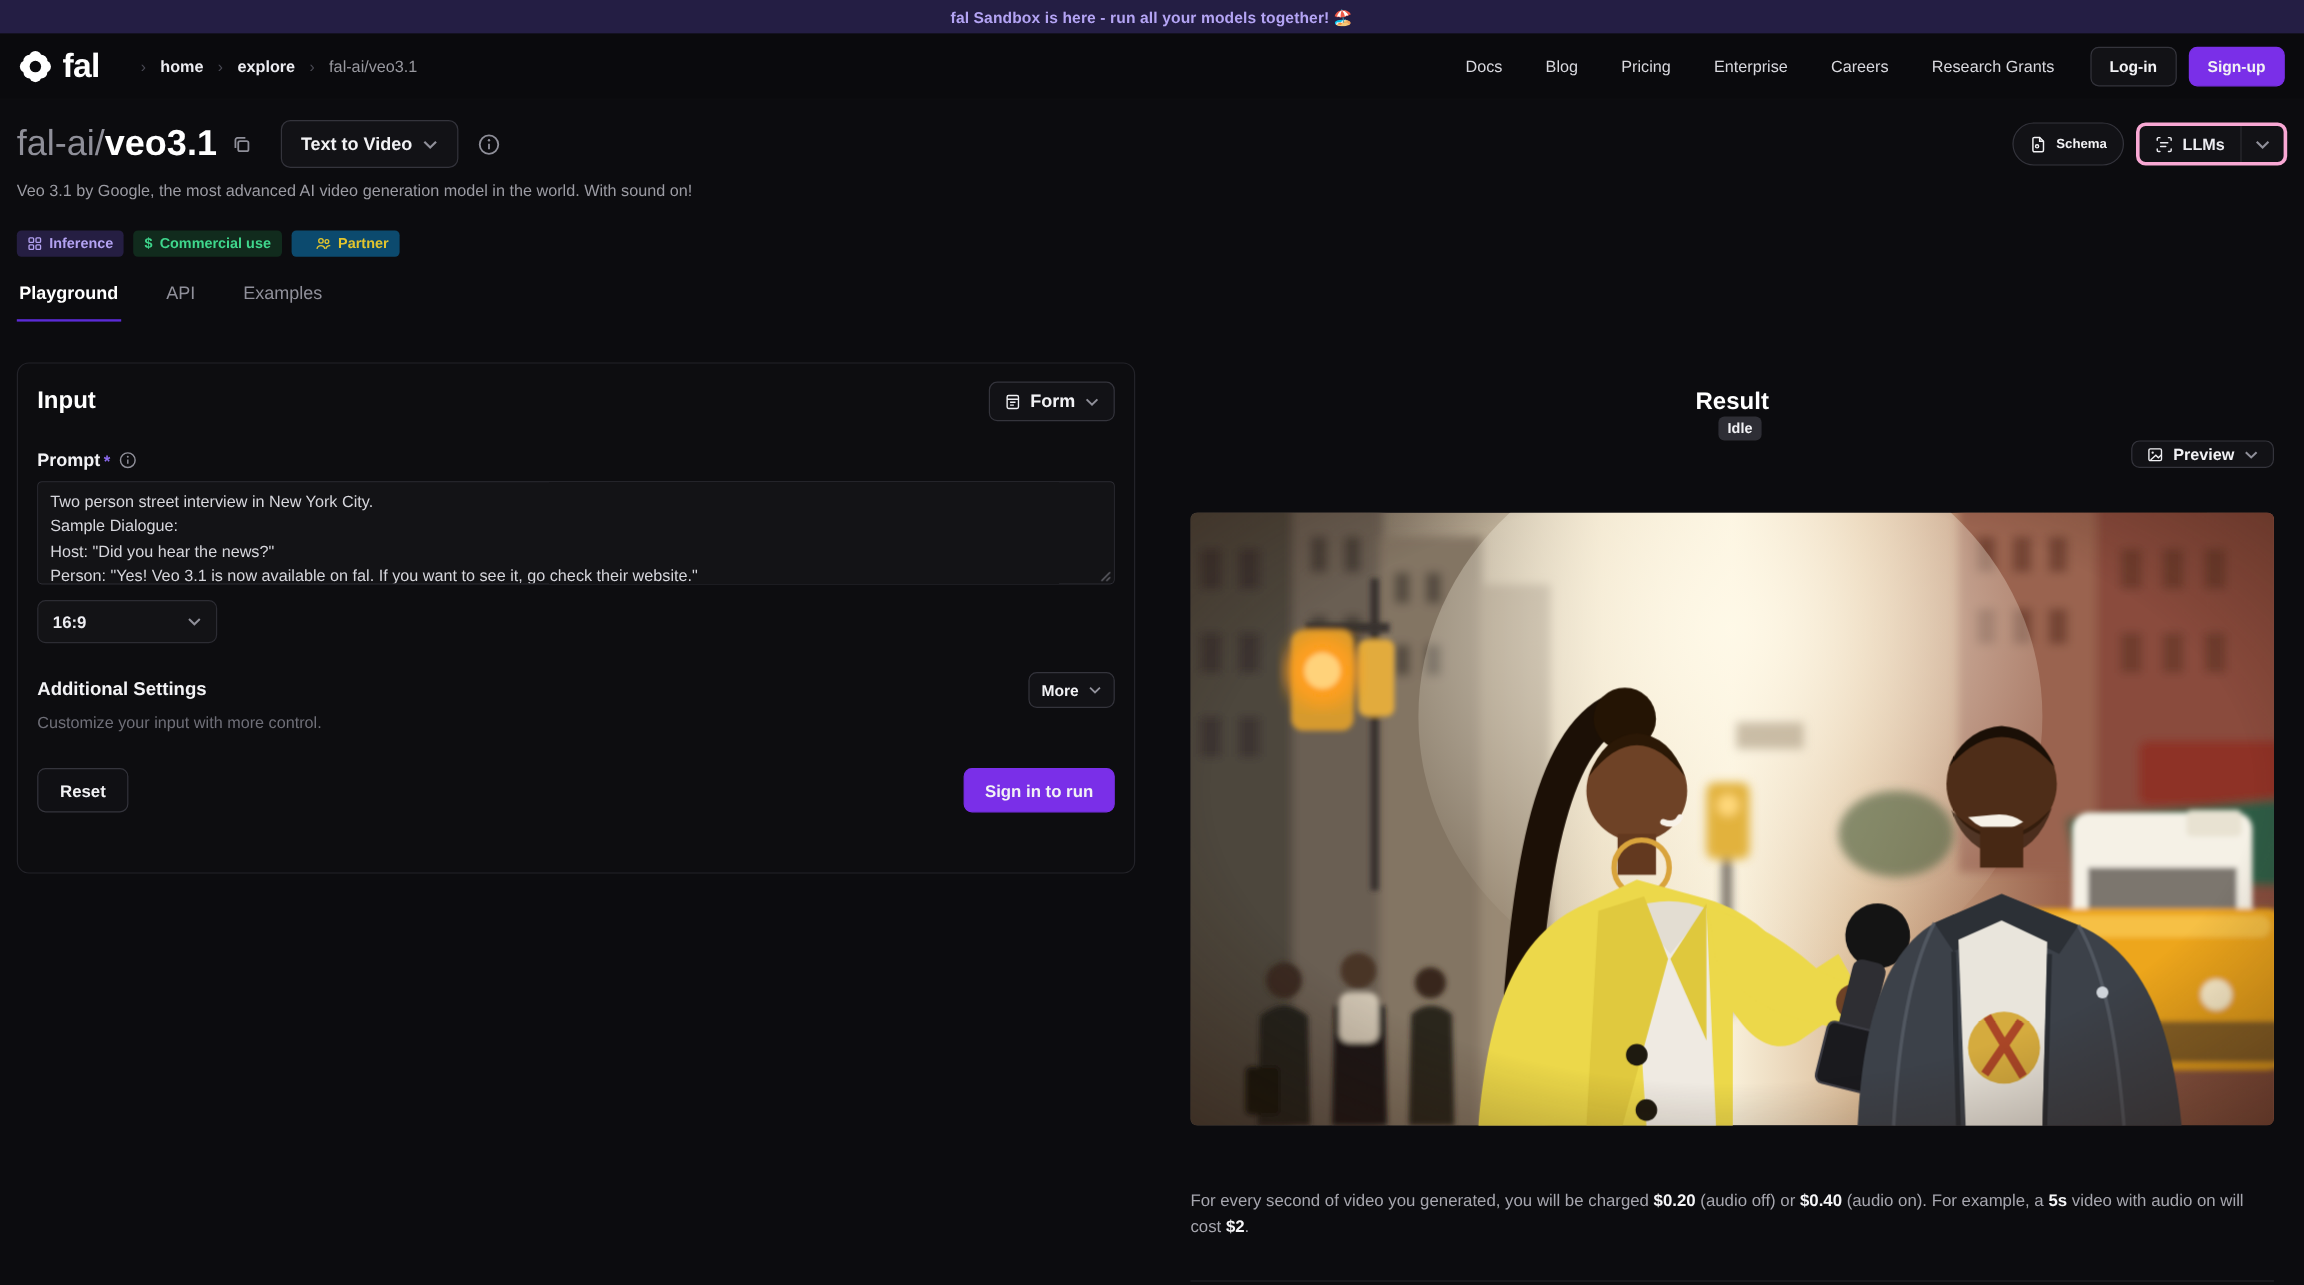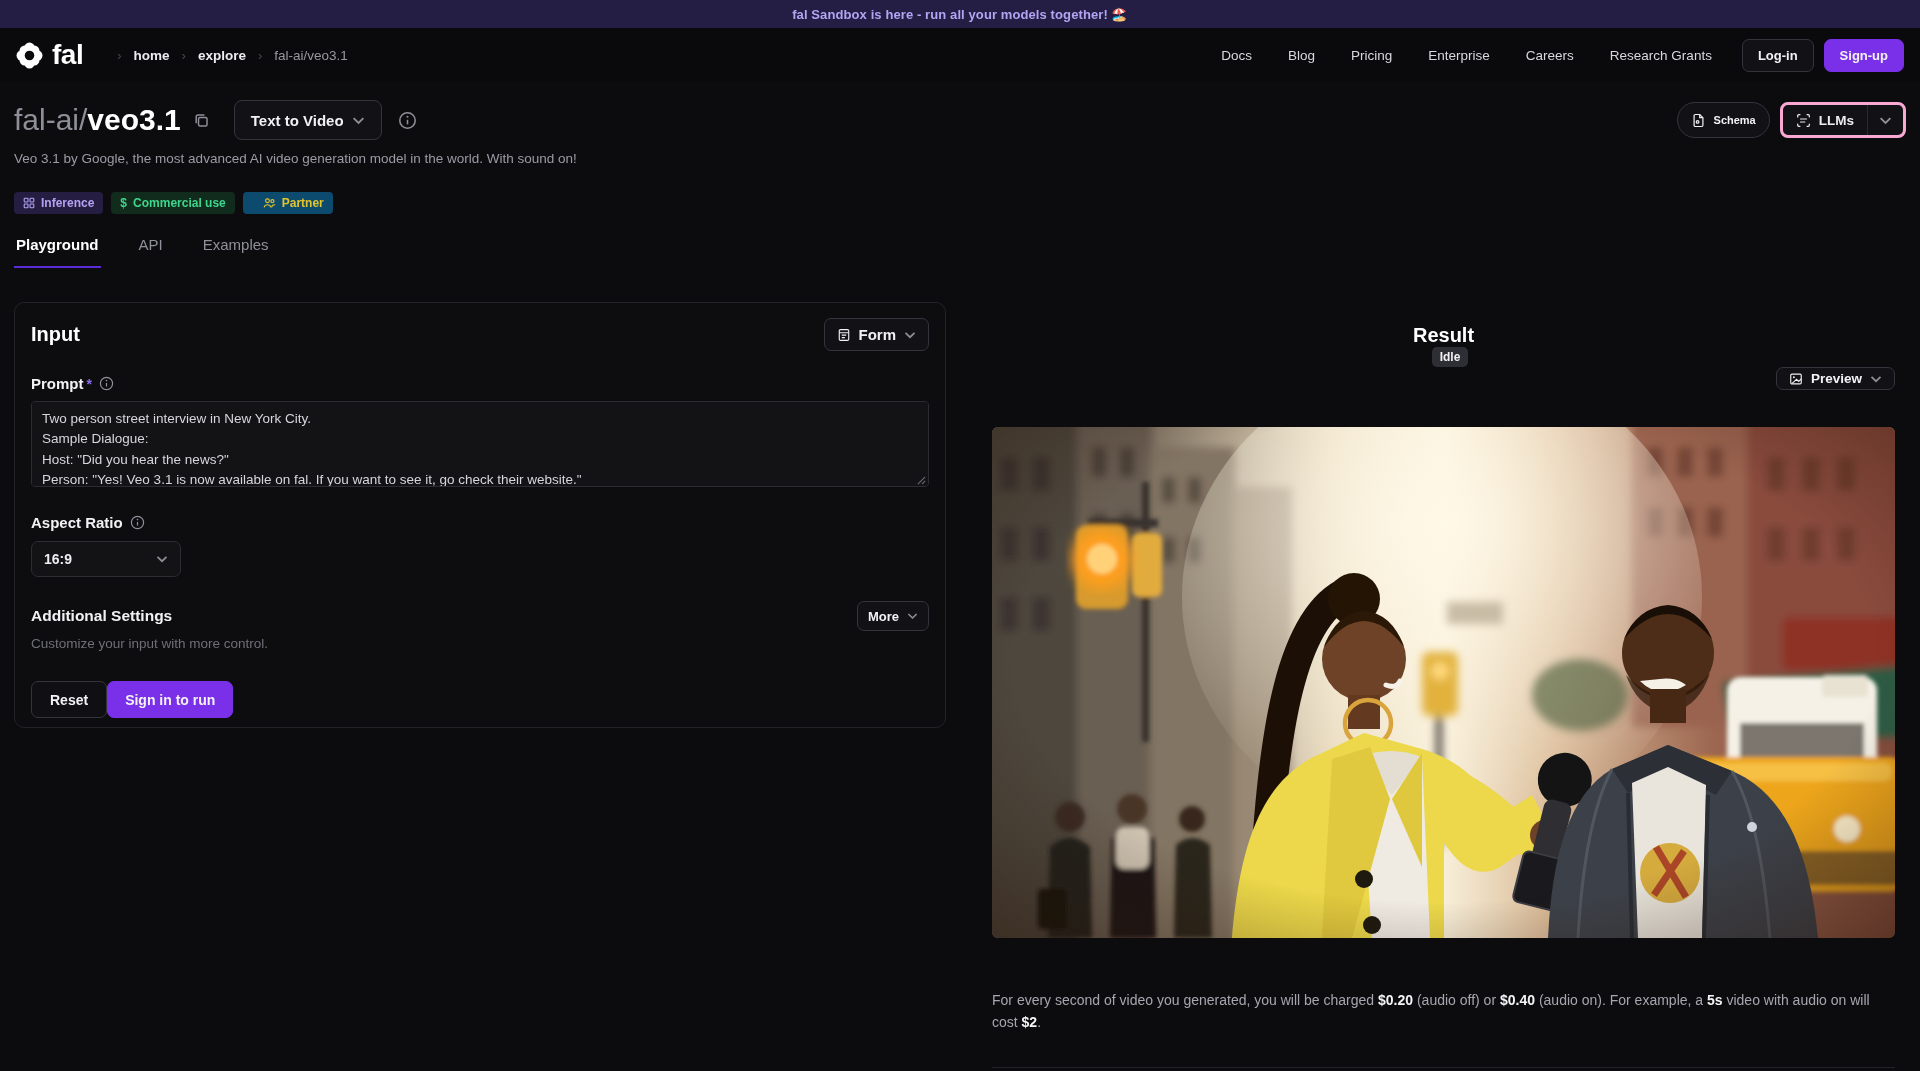--- a/index.html
+++ b/index.html
@@ -97,21 +97,21 @@
   .resize-corner { position:absolute; right:3px; bottom:5px; color:#6a6a72; pointer-events:none; }
   .select-box {
     margin-top:10px; width:150px; height:36px; border:1px solid #2c2c33; border-radius:7px;
     background:#131316; display:flex; align-items:center; justify-content:space-between;
     padding:0 12px; font-size:14px; font-weight:600; cursor:pointer;
   }
   .additional-row { margin-top:24px; display:flex; align-items:center; justify-content:space-between; }
   .additional-title { font-size:15.5px; font-weight:600; color:#f2f2f5; }
   .btn-more { height:30px; padding:12px 10px; font-size:13px; }
   .additional-sub { margin-top:5px; font-size:13.5px; color:#6f6f78; }
-  .card-footer { margin-top:30px; display:flex; align-items:center; }
+  .card-footer { margin-top:30px; display:flex; align-items:center; justify-content:space-between; }
   .btn-reset { height:37px; padding:0 18px; font-size:14px; background:#101014; }
   .btn-run { height:37px; padding:0 17px; font-size:14px; background:#7a2fe8; border-color:#7a2fe8; }
 
   .result-col { position:absolute; left:978px; top:0; width:903px; }
   .result-head { margin-top:22px; display:flex; align-items:center;flex-direction:column; }
   .result-title { font-size:20px; font-weight:700; color:#fff; }
   .status-badge { margin-left:13px; background:#2e2e35; color:#f2f2f5; border-radius:5px;
                   padding:3px 8px; font-size:12px; font-weight:600; }
   .btn-preview { margin-left:auto; height:23px; padding:0 12px; font-size:13.5px;align-items:center; }
 
@@ -302,30 +302,20 @@
 Sample Dialogue:
 Host: "Did you hear the news?"
 Person: "Yes! Veo 3.1 is now available on fal. If you want to see it, go check their website."</textarea>
         <span class="resize-corner">
           <svg width="9" height="9" viewBox="0 0 10 10" stroke="currentColor" stroke-width="1.2">
               <path d="M9 1 L1 9 M9 5.5 L5.5 9"></path>
             </svg>
         </span>
       </div>
 
-      <div class="field-label-row">
-        <span class="field-label">Aspect Ratio</span>
-        <span class="label-info">
-          <svg width="15" height="15" viewBox="0 0 16 16" fill="none" stroke="currentColor" stroke-width="1.3">
-            <circle cx="8" cy="8" r="6.5"></circle>
-              <path d="M8 7.4 V11.2"></path>
-              <circle cx="8" cy="4.9" r="0.85" fill="currentColor" stroke="none"></circle>
-          </svg>
-        </span>
-      </div>
       <div class="select-box">
         <span>16:9</span>
         <span class="chev">
           <svg width="12" height="8" viewBox="0 0 12 8" fill="none" stroke="currentColor" stroke-width="1.7">
               <path d="M1.5 1.8 L6 6.2 L10.5 1.8"></path>
             </svg>
         </span>
       </div>
 
       <div class="additional-row">

